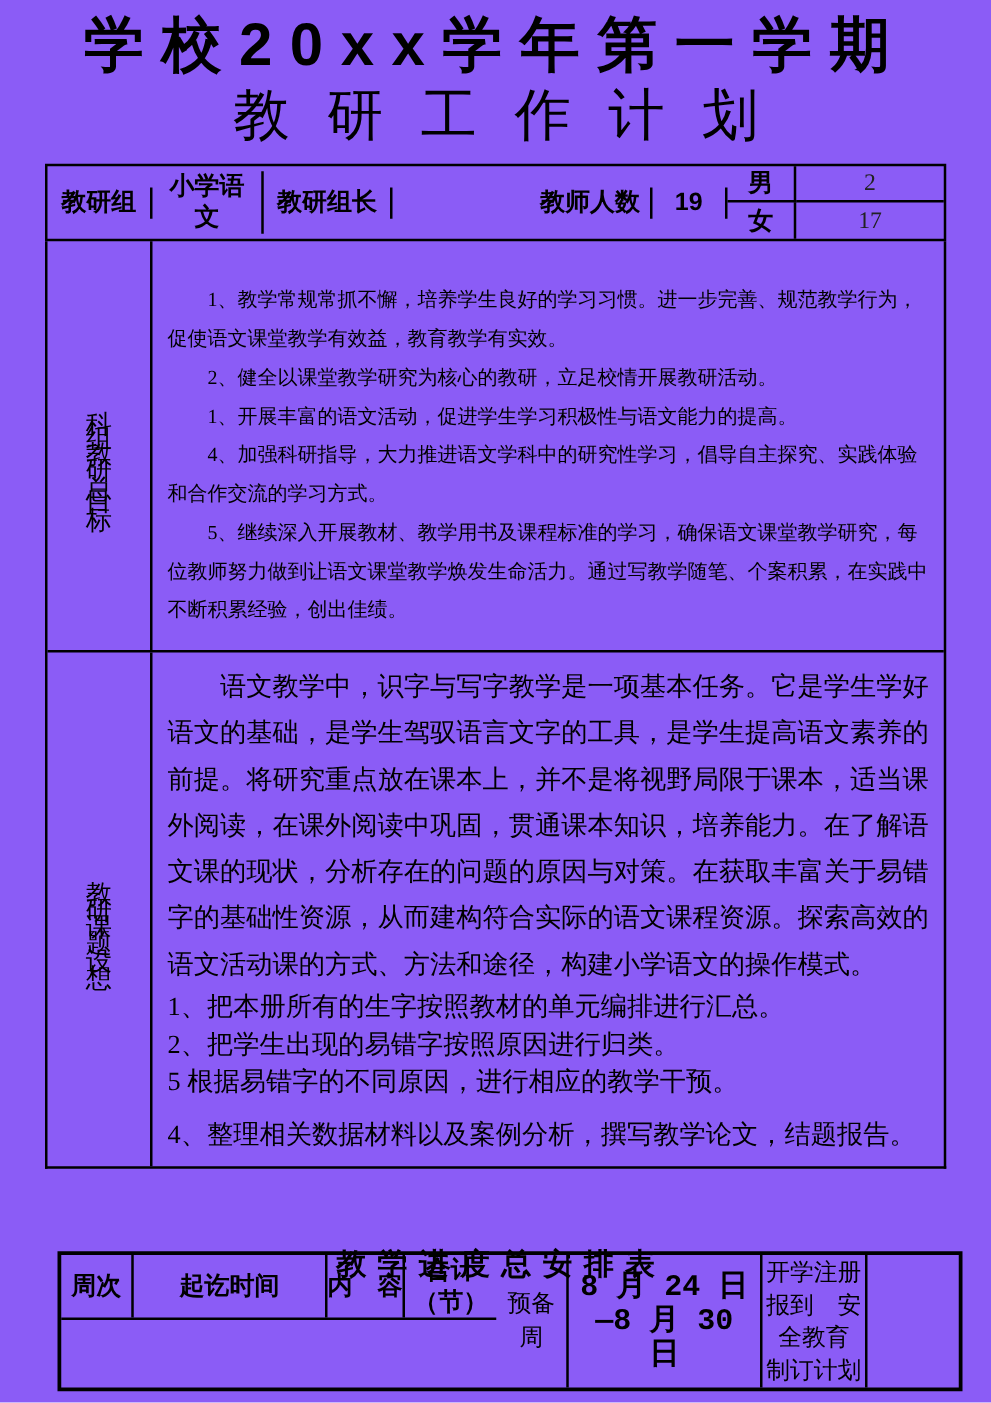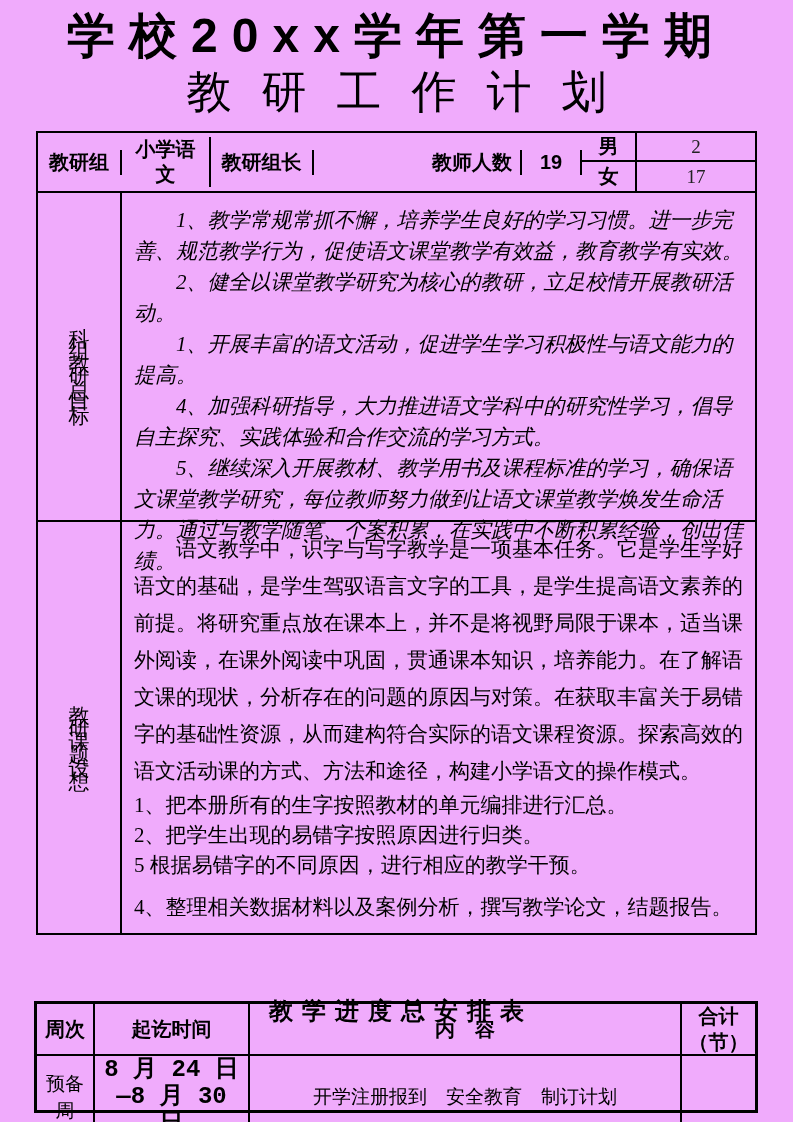--- a/index.html
+++ b/index.html
@@ -1,21 +1,21 @@
 <!DOCTYPE html>
 <html><head>
 <meta charset="utf-8">
 <style>
   * { box-sizing: border-box; margin: 0; padding: 0; }
   html, body { background: #ffffff; }
   body { font-family: "Liberation Serif", serif; color: #000; }
   .page {
     position: relative;
     width: 793px; height: 1122px;
-    background: #f0abfc;
+    background: #8b5cf6;
     overflow: hidden;
     margin: 0 auto;
   }
 
   
   .title1 {
     position: absolute; top: 4px; left: 0; width: 100%;
     text-align: center; white-space: nowrap;
     font-family: "Liberation Sans", sans-serif;
     font-weight: bold; font-size: 48px; letter-spacing: 14px;
@@ -76,45 +76,45 @@
   .sec-label-cell {
     width: 84px; border-right: 2px solid #000;
     display: flex; align-items: center; justify-content: center;
   }
   .sec-label {
     writing-mode: vertical-lr; text-orientation: upright;
     font-family: "Liberation Serif", serif;
     font-size: 21px; letter-spacing: 13px;
   }
   .sec-content-1 {
-    flex: 1; padding: 12px 10px 0 12px;
-    font-size: 21px; line-height: 31px; font-style: italic;
+    flex: 1; padding: 32px 10px 0 12px;
+    font-size: 16px; line-height: 31px;
   }
   .sec-content-1 p { text-indent: 2em; }
   .sec-content-2 {
     flex: 1; padding: 9px 10px 0 12px;
     font-size: 21px;
   }
   .intro { text-indent: 2em; line-height: 37px; }
   .topic-item { line-height: 30px; }
   .topic-item-last { margin-top: 12px; }
 
   
   .schedule-heading {
     position: absolute; top: 995px; left: 0; width: 100%;
     text-align: center;
     font-family: Liberation Sans, sans-serif;
     font-weight: bold; font-size: 24px; letter-spacing: 9px;
     text-indent: 9px;
   }
   .schedule-table {
-    position: absolute; left: 34px; top: 1001px;
+    position: absolute; left: 46px; top: 1001px;
     width: 724px; height: 112px;
     border: 3px solid #000;
-    display: flex; flex-direction: column;
+    display: flex; flex-direction: row;
   }
   .sch-row { display: flex; }
   .sch-header { height: 52px; border-bottom: 2px solid #000; }
   .sch-data { flex: 1; }
   .sch-cell {
     border-right: 2px solid #000;
     display: flex; align-items: center; justify-content: center;
     text-align: center;
   }
   .sch-cell:last-child { border-right: none; }

